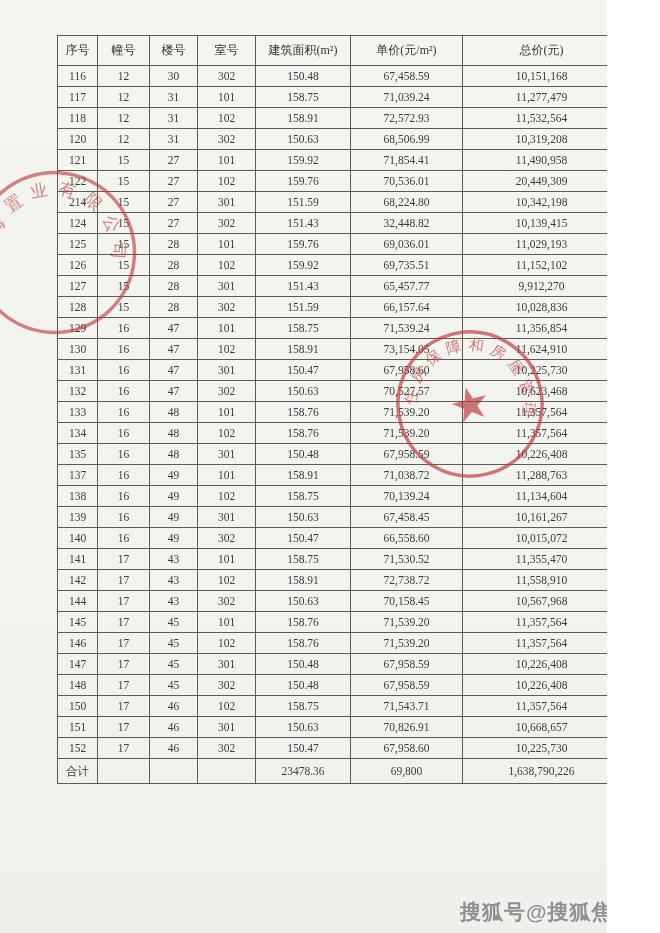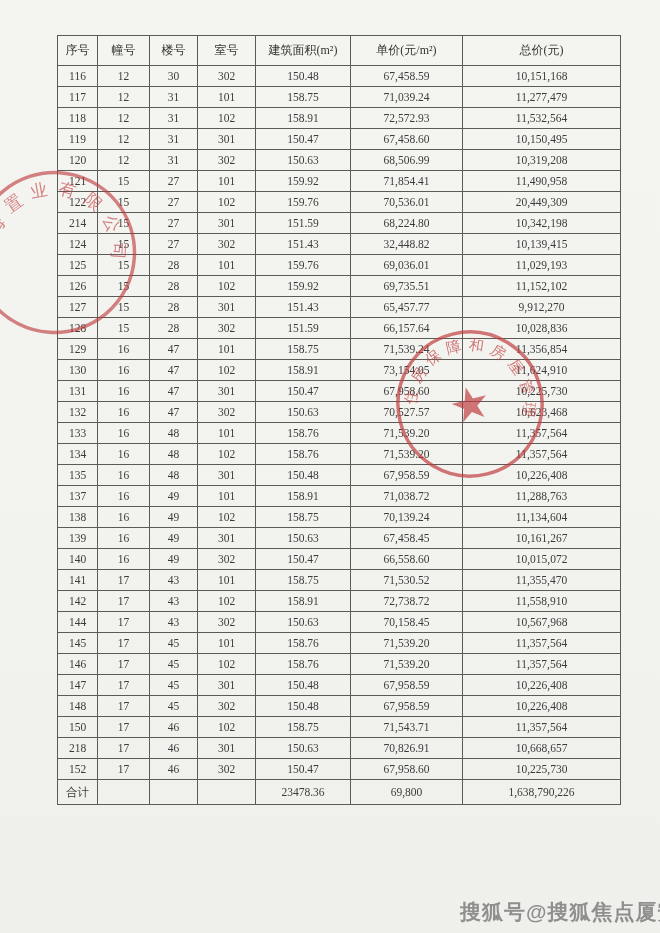--- a/index.html
+++ b/index.html
@@ -1,18 +1,18 @@
 <!DOCTYPE html>
 <html><head>
 <meta charset="utf-8">
 <style>
   html,body{margin:0;padding:0;}
   .page{
     position:relative;
-    width:660px;height:933px;
+    width:607px;height:933px;
     background:linear-gradient(180deg,#f4f4f0 0%,#f2f2ee 60%,#efefeb 100%);
     overflow:hidden;
     font-family:"Liberation Serif","DejaVu Serif",serif;
     color:#3b3b3b;
   }
   table.price{
     position:absolute;left:57px;top:35px;width:563px;
     border-collapse:collapse;
     table-layout:fixed;
     font-size:11.5px;
@@ -97,29 +97,20 @@
         <tr>
           <td>118</td>
           <td>12</td>
           <td>31</td>
           <td>102</td>
           <td>158.91</td>
           <td>72,572.93</td>
           <td>11,532,564</td>
         </tr>
         <tr>
-          <td>119</td>
-          <td>12</td>
-          <td>31</td>
-          <td>301</td>
-          <td>150.47</td>
-          <td>67,458.60</td>
-          <td>10,150,495</td>
-        </tr>
-        <tr>
           <td>120</td>
           <td>12</td>
           <td>31</td>
           <td>302</td>
           <td>150.63</td>
           <td>68,506.99</td>
           <td>10,319,208</td>
         </tr>
         <tr>
           <td>121</td>
@@ -358,21 +349,21 @@
         <tr>
           <td>150</td>
           <td>17</td>
           <td>46</td>
           <td>102</td>
           <td>158.75</td>
           <td>71,543.71</td>
           <td>11,357,564</td>
         </tr>
         <tr>
-          <td>218</td>
+          <td>151</td>
           <td>17</td>
           <td>46</td>
           <td>301</td>
           <td>150.63</td>
           <td>70,826.91</td>
           <td>10,668,657</td>
         </tr>
         <tr>
           <td>152</td>
           <td>17</td>

